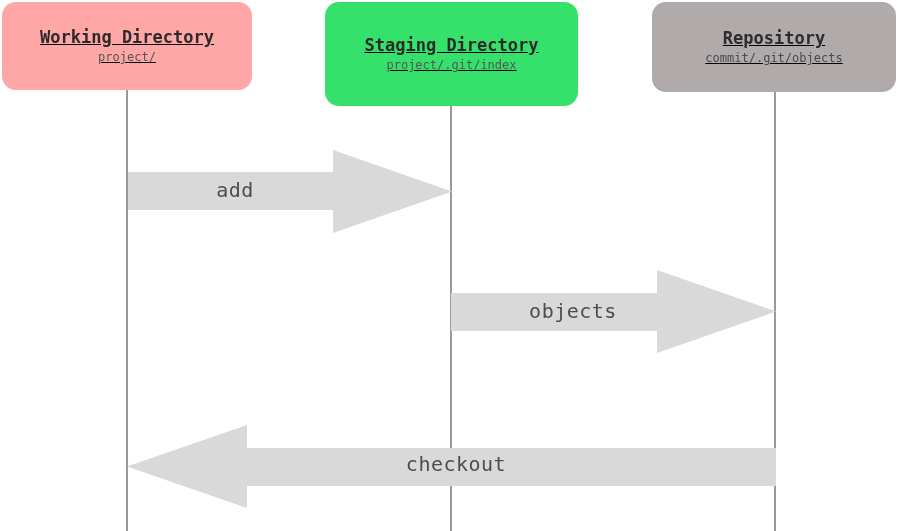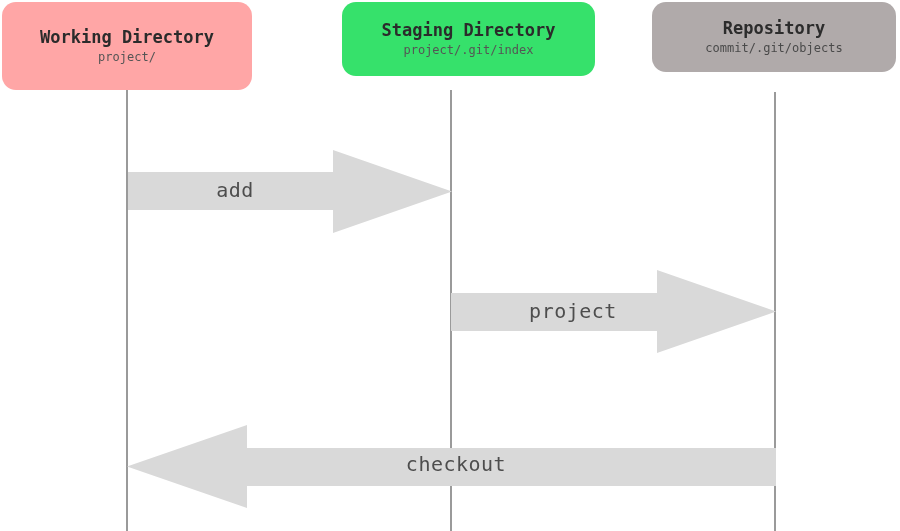--- a/index.html
+++ b/index.html
@@ -30,20 +30,21 @@
   .node-box {
     position: absolute;
     border-radius: 14px;
     box-sizing: border-box;
     display: flex;
     flex-direction: column;
     align-items: center;
     justify-content: center;
     text-align: center;
     line-height: 1.25;
+    text-decoration: underline;
   }
   .node-title {
     font-weight: bold;
     font-size: 17px;
     letter-spacing: 0px;
     color: #2b2b2b;
   }
   .node-path {
     font-size: 12px;
     color: #555555;
@@ -75,43 +76,43 @@
 
   <div class="lifeline" id="ll-0" style="left: 126px; top: 90px; height: 441px; background: rgb(154, 154, 154);"></div>
   <div class="lifeline" id="ll-1" style="left: 450px; top: 90px; height: 441px; background: rgb(154, 154, 154);"></div>
   <div class="lifeline" id="ll-2" style="left: 774px; top: 92px; height: 439px; background: rgb(154, 154, 154);"></div>
 
   <div class="node-box" id="node-0" style="left: 2px; top: 2px; width: 250px; height: 88px; background: rgb(255, 166, 166);">
     <div class="node-title">Working Directory</div>
     <div class="node-path">project/</div>
   </div>
 
-  <div class="node-box" id="node-1" style="left: 342px; top: 2px; width: 253px; height: 74px; background: rgb(54, 225, 107);">
+  <div class="node-box" id="node-1" style="left: 325px; top: 2px; width: 253px; height: 104px; background: rgb(54, 225, 107);">
     <div class="node-title">Staging Directory</div>
     <div class="node-path">project/.git/index</div>
   </div>
 
-  <div class="node-box dark" id="node-2" style="left: 652px; top: 2px; width: 244px; height: 70px; background: rgb(176, 170, 170);">
+  <div class="node-box dark" id="node-2" style="left: 652px; top: 2px; width: 244px; height: 90px; background: rgb(176, 170, 170);">
     <div class="node-title">Repository</div>
     <div class="node-path">commit/.git/objects</div>
   </div>
 
   <div class="arrow" id="arrow-0" style="left: 128px; top: 150px; width: 324px; height: 83px;">
       <svg width="324" height="83" viewBox="0 0 324 83">
         <polygon points="0,22 205,22 205,0 324,41.5 205,83 205,60 0,60" fill="#D9D9D9"></polygon>
       </svg>
     </div>
   <div class="arrow-label" id="arrow-label-0" style="left: 235px; top: 190px; color: rgb(77, 77, 77);">add</div>
 
   <div class="arrow" id="arrow-1" style="left: 451px; top: 270px; width: 325px; height: 83px;">
       <svg width="325" height="83" viewBox="0 0 325 83">
         <polygon points="0,23 206,23 206,0 325,41.5 206,83 206,61 0,61" fill="#D9D9D9"></polygon>
       </svg>
     </div>
-  <div class="arrow-label" id="arrow-label-1" style="left: 573px; top: 311px; color: rgb(77, 77, 77);">project</div>
+  <div class="arrow-label" id="arrow-label-1" style="left: 573px; top: 311px; color: rgb(77, 77, 77);">objects</div>
 
   <div class="arrow" id="arrow-2" style="left: 127px; top: 425px; width: 649px; height: 83px;">
       <svg width="649" height="83" viewBox="0 0 649 83">
         <polygon points="649,23 120,23 120,0 0,41.5 120,83 120,61 649,61" fill="#D9D9D9"></polygon>
       </svg>
     </div>
   <div class="arrow-label" id="arrow-label-2" style="left: 456px; top: 464px; color: rgb(77, 77, 77);">checkout</div>
 
 </div>
 

